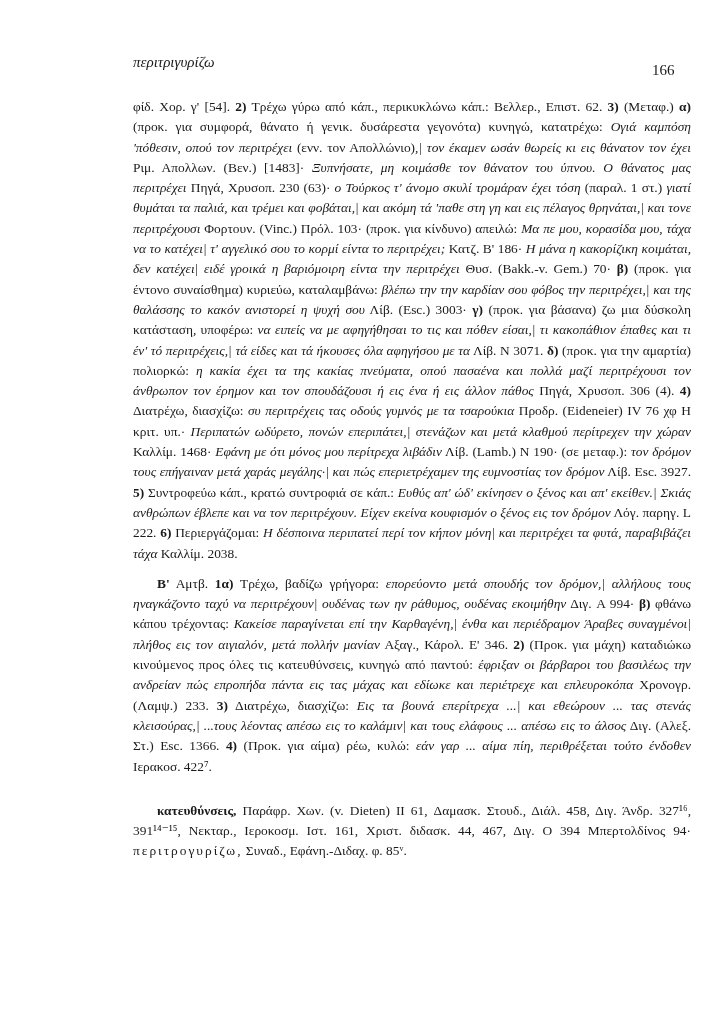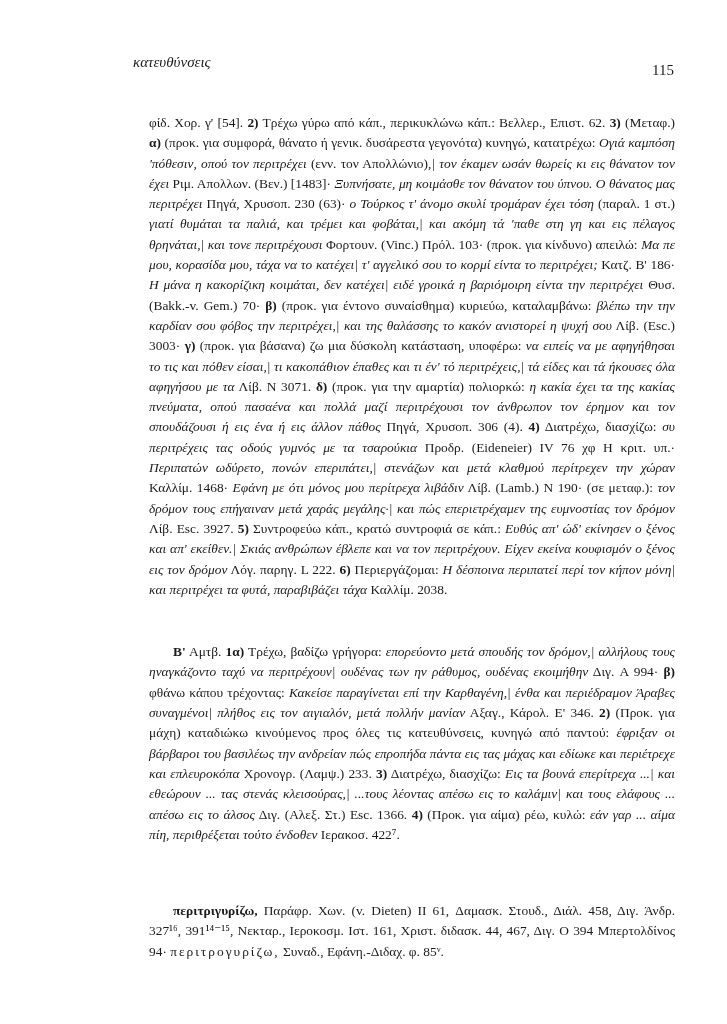--- a/index.html
+++ b/index.html
@@ -1,33 +1,33 @@
 <!DOCTYPE html>
 <html><head>
 <meta charset="utf-8">
 <style>
   html, body { margin:0; padding:0; background:#fff; }
   body { width:727px; height:1024px; position:relative; overflow:hidden;
          font-family:"Liberation Serif","DejaVu Serif",serif; color:#1a1a1a; }
   .running-head { position:absolute; left:133px; top:54px; font-size:15px; font-style:italic; }
   .page-number { position:absolute; left:652px; top:62px; font-size:15px; }
   .body { position:absolute; left:133px; top:97px; width:558px; font-size:13.4px; line-height:20.3px; text-align:justify; }
-  .body p { margin:16px; }
+  .body p { margin:0; }
   .para-gap { height:10px; }
   .indent { text-indent:24px; }
   .gap2 { height:24px; }
   i { font-style:italic; }
   b { font-weight:bold; }
   .spaced { letter-spacing:2px; }
 </style>
 </head>
 <body>
 
-<div class="running-head">κατευθύνσεις</div>
-<div class="page-number">115</div>
+<div class="running-head">περιτριγυρίζω</div>
+<div class="page-number">166</div>
 
 <div class="body">
   <p><span>φίδ. Χορ. γ' [54]. </span><b>2)</b><span> Τρέχω γύρω από κάπ., περικυκλώνω κάπ.: Βελλερ., Επιστ. 62. </span><b>3)</b><span> (Μεταφ.) </span><b>α)</b><span> (προκ. για συμφορά, θάνατο ή γενικ. δυσάρεστα γεγονότα) κυνηγώ, κατατρέχω: </span><i>Ογιά καμπόση 'πόθεσιν, οπού τον περιτρέχει</i><span> (ενν. τον Απολλώνιο)</span><i>,| τον έκαμεν ωσάν θωρείς κι εις θάνατον τον έχει</i><span> Ριμ. Απολλων. (Βεν.) [1483]· </span><i>Ξυπνήσατε, μη κοιμάσθε τον θάνατον του ύπνου. Ο θάνατος μας περιτρέχει</i><span> Πηγά, Χρυσοπ. 230 (63)· </span><i>ο Τούρκος τ' άνομο σκυλί τρομάραν έχει τόση</i><span> (παραλ. 1 στ.) </span><i>γιατί θυμάται τα παλιά, και τρέμει και φοβάται,| και ακόμη τά 'παθε στη γη και εις πέλαγος θρηνάται,| και τονε περιτρέχουσι</i><span> Φορτουν. (Vinc.) Πρόλ. 103· (προκ. για κίνδυνο) απειλώ: </span><i>Μα πε μου, κορασίδα μου, τάχα να το κατέχει| τ' αγγελικό σου το κορμί είντα το περιτρέχει;</i><span> Κατζ. Β' 186· </span><i>Η μάνα η κακορίζικη κοιμάται, δεν κατέχει| ειδέ γροικά η βαριόμοιρη είντα την περιτρέχει</i><span> Θυσ. (Bakk.-v. Gem.) 70· </span><b>β)</b><span> (προκ. για έντονο συναίσθημα) κυριεύω, καταλαμβάνω: </span><i>βλέπω την την καρδίαν σου φόβος την περιτρέχει,| και της θαλάσσης το κακόν ανιστορεί η ψυχή σου</i><span> Λίβ. (Esc.) 3003· </span><b>γ)</b><span> (προκ. για βάσανα) ζω μια δύσκολη κατάσταση, υποφέρω: </span><i>να ειπείς να με αφηγήθησαι το τις και πόθεν είσαι,| τι κακοπάθιον έπαθες και τι έν' τό περιτρέχεις,| τά είδες και τά ήκουσες όλα αφηγήσου με τα</i><span> Λίβ. N 3071. </span><b>δ)</b><span> (προκ. για την αμαρτία) πολιορκώ: </span><i>η κακία έχει τα της κακίας πνεύματα, οπού πασαένα και πολλά μαζί περιτρέχουσι τον άνθρωπον τον έρημον και τον σπουδάζουσι ή εις ένα ή εις άλλον πάθος</i><span> Πηγά, Χρυσοπ. 306 (4). </span><b>4)</b><span> Διατρέχω, διασχίζω: </span><i>συ περιτρέχεις τας οδούς γυμνός με τα τσαρούκια</i><span> Προδρ. (Eideneier) IV 76 χφ H κριτ. υπ.· </span><i>Περιπατών ωδύρετο, πονών επεριπάτει,| στενάζων και μετά κλαθμού περίτρεχεν την χώραν</i><span> Καλλίμ. 1468· </span><i>Εφάνη με ότι μόνος μου περίτρεχα λιβάδιν</i><span> Λίβ. (Lamb.) N 190· (σε μεταφ.): </span><i>τον δρόμον τους επήγαιναν μετά χαράς μεγάλης·| και πώς επεριετρέχαμεν της ευμνοστίας τον δρόμον</i><span> Λίβ. Esc. 3927. </span><b>5)</b><span> Συντροφεύω κάπ., κρατώ συντροφιά σε κάπ.: </span><i>Ευθύς απ' ώδ' εκίνησεν ο ξένος και απ' εκείθεν.| Σκιάς ανθρώπων έβλεπε και να τον περιτρέχουν. Είχεν εκείνα κουφισμόν ο ξένος εις τον δρόμον</i><span> Λόγ. παρηγ. L 222. </span><b>6)</b><span> Περιεργάζομαι: </span><i>Η δέσποινα περιπατεί περί τον κήπον μόνη| και περιτρέχει τα φυτά, παραβιβάζει τάχα</i><span> Καλλίμ. 2038.</span></p>
   <div class="para-gap"></div>
   <p class="indent"><b>Β'</b><span> Αμτβ. </span><b>1α)</b><span> Τρέχω, βαδίζω γρήγορα: </span><i>επορεύοντο μετά σπουδής τον δρόμον,| αλλήλους τους ηναγκάζοντο ταχύ να περιτρέχουν| ουδένας των ην ράθυμος, ουδένας εκοιμήθην</i><span> Διγ. A 994· </span><b>β)</b><span> φθάνω κάπου τρέχοντας: </span><i>Κακείσε παραγίνεται επί την Καρθαγένη,| ένθα και περιέδραμον Άραβες συναγμένοι| πλήθος εις τον αιγιαλόν, μετά πολλήν μανίαν</i><span> Αξαγ., Κάρολ. Ε' 346. </span><b>2)</b><span> (Προκ. για μάχη) καταδιώκω κινούμενος προς όλες τις κατευθύνσεις, κυνηγώ από παντού: </span><i>έφριξαν οι βάρβαροι του βασιλέως την ανδρείαν πώς επροπήδα πάντα εις τας μάχας και εδίωκε και περιέτρεχε και επλευροκόπα</i><span> Χρονογρ. (Λαμψ.) 233. </span><b>3)</b><span> Διατρέχω, διασχίζω: </span><i>Εις τα βουνά επερίτρεχα ...| και εθεώρουν ... τας στενάς κλεισούρας,| ...τους λέοντας απέσω εις το καλάμιν| και τους ελάφους ... απέσω εις το άλσος</i><span> Διγ. (Αλεξ. Στ.) Esc. 1366. </span><b>4)</b><span> (Προκ. για αίμα) ρέω, κυλώ: </span><i>εάν γαρ ... αίμα πίη, περιθρέξεται τούτο ένδοθεν</i><span> Ιερακοσ. 422⁷.</span></p>
   <div class="gap2"></div>
-  <p class="indent"><b>περιτριγυρίζω,</b><span> Παράφρ. Χων. (v. Dieten) II 61, Δαμασκ. Στουδ., Διάλ. 458, Διγ. Άνδρ. 327¹⁶, 391¹⁴⁻¹⁵, Νεκταρ., Ιεροκοσμ. Ιστ. 161, Χριστ. διδασκ. 44, 467, Διγ. O 394 Μπερτολδίνος 94· </span><span class="spaced">περιτρογυρίζω,</span><span> Συναδ., Εφάνη.-Διδαχ. φ. 85ᵛ.</span></p>
+  <p class="indent"><b>κατευθύνσεις,</b><span> Παράφρ. Χων. (v. Dieten) II 61, Δαμασκ. Στουδ., Διάλ. 458, Διγ. Άνδρ. 327¹⁶, 391¹⁴⁻¹⁵, Νεκταρ., Ιεροκοσμ. Ιστ. 161, Χριστ. διδασκ. 44, 467, Διγ. O 394 Μπερτολδίνος 94· </span><span class="spaced">περιτρογυρίζω,</span><span> Συναδ., Εφάνη.-Διδαχ. φ. 85ᵛ.</span></p>
 </div>
 
 </body></html>

